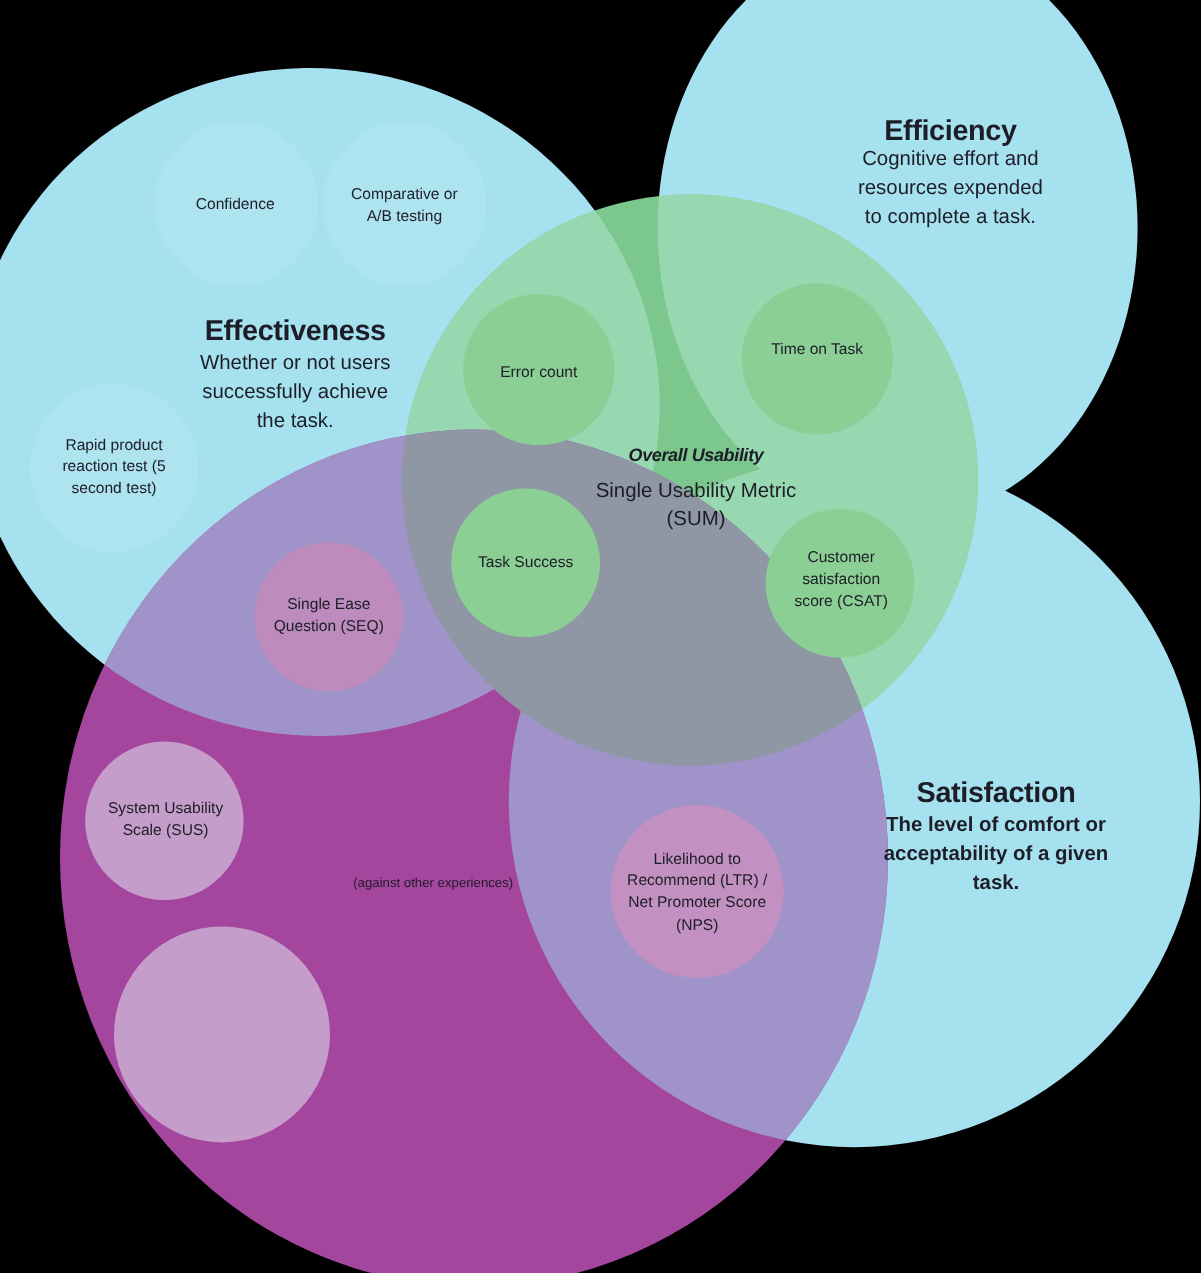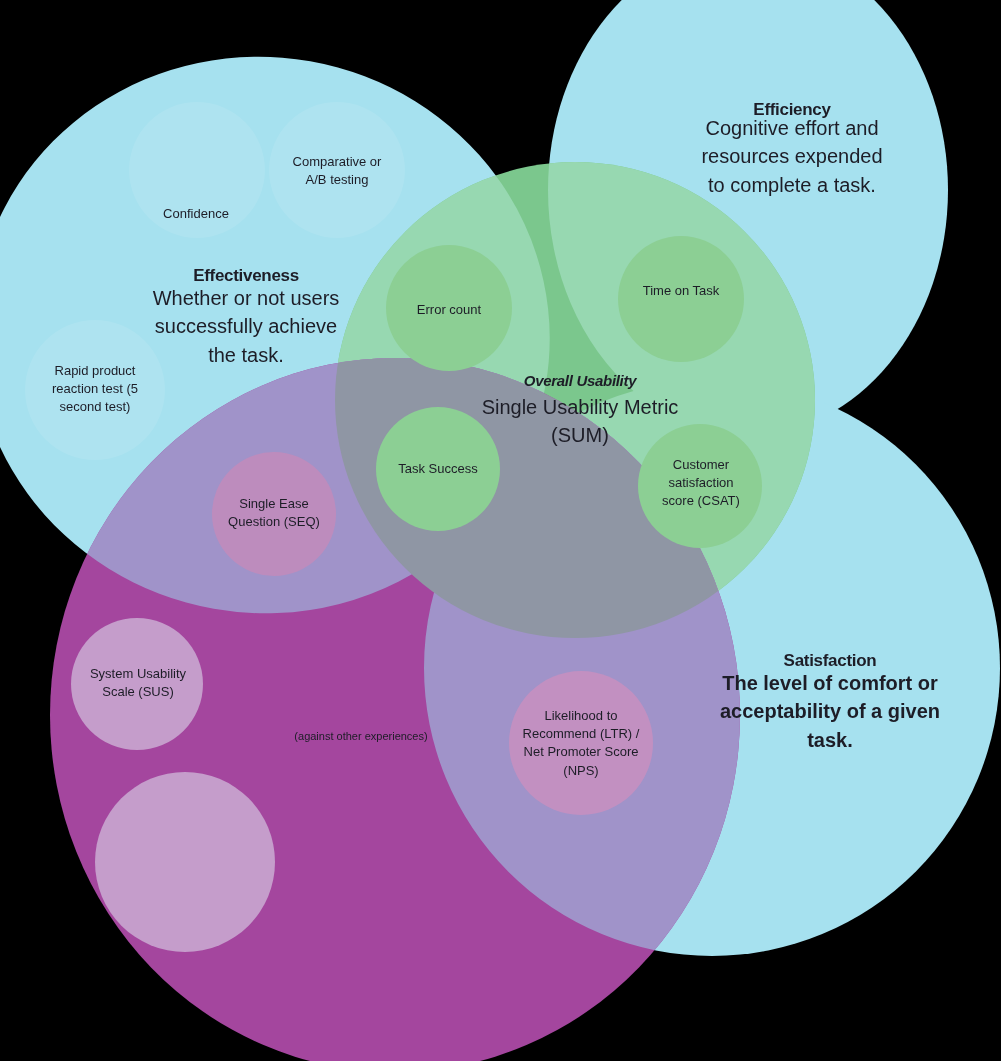--- a/index.html
+++ b/index.html
@@ -21,29 +21,29 @@
     top: 0;
   }
   .lbl {
     position: absolute;
     transform: translate(-50%, -50%);
     text-align: center;
     white-space: pre-line;
     color: #1d1d27;
   }
   .set-title {
-    font-size: 17px;
+    font-size: 24px;
     font-weight: 700;
     letter-spacing: -0.3px;
     white-space: nowrap;
   }
   .set-title.small { font-size: 15px; font-style: italic; }
   .set-title.big   { font-size: 28px; }
   .set-desc {
-    font-size: 20px;
+    font-size: 17px;
     font-weight: 500;
     line-height: 1.42;
   }
   .set-desc.paren { font-size: 11px; white-space: nowrap; }
   .metric {
     font-size: 13px;
     font-weight: 500;
     line-height: 1.4;
   }
 </style>
@@ -92,21 +92,21 @@
     <circle cx="449" cy="308" r="63" fill="#8ccf94"></circle>
     <circle cx="681" cy="299" r="63" fill="#8ccf94"></circle>
     <circle cx="438" cy="469" r="62" fill="#8ccf94"></circle>
     <circle cx="700" cy="486" r="62" fill="#8ccf94"></circle>
     <circle cx="274" cy="514" r="62" fill="#bd8cbd"></circle>
     <circle cx="137" cy="684" r="66" fill="#c59dcb"></circle>
     <circle cx="185" cy="862" r="90" fill="#c59dcb"></circle>
     <circle cx="581" cy="743" r="72" fill="#c290c1"></circle>
   </svg>
 
-  <div class="lbl metric" style="left:196px; top:170px; width:120px;margin-top:44px;">Confidence</div>
+  <div class="lbl metric" style="left:196px; top:170px; width:120px;">Confidence</div>
 
   <div class="lbl set-title" style="left:246px; top:276px;">Effectiveness</div>
 
   <div class="lbl metric" style="left:337px; top:171px; width:150px;">Comparative or
 A/B testing</div>
 
   <div class="lbl set-desc" style="left:246px; top:327px; width:230px;">Whether or not users
 successfully achieve
 the task.</div>
 

